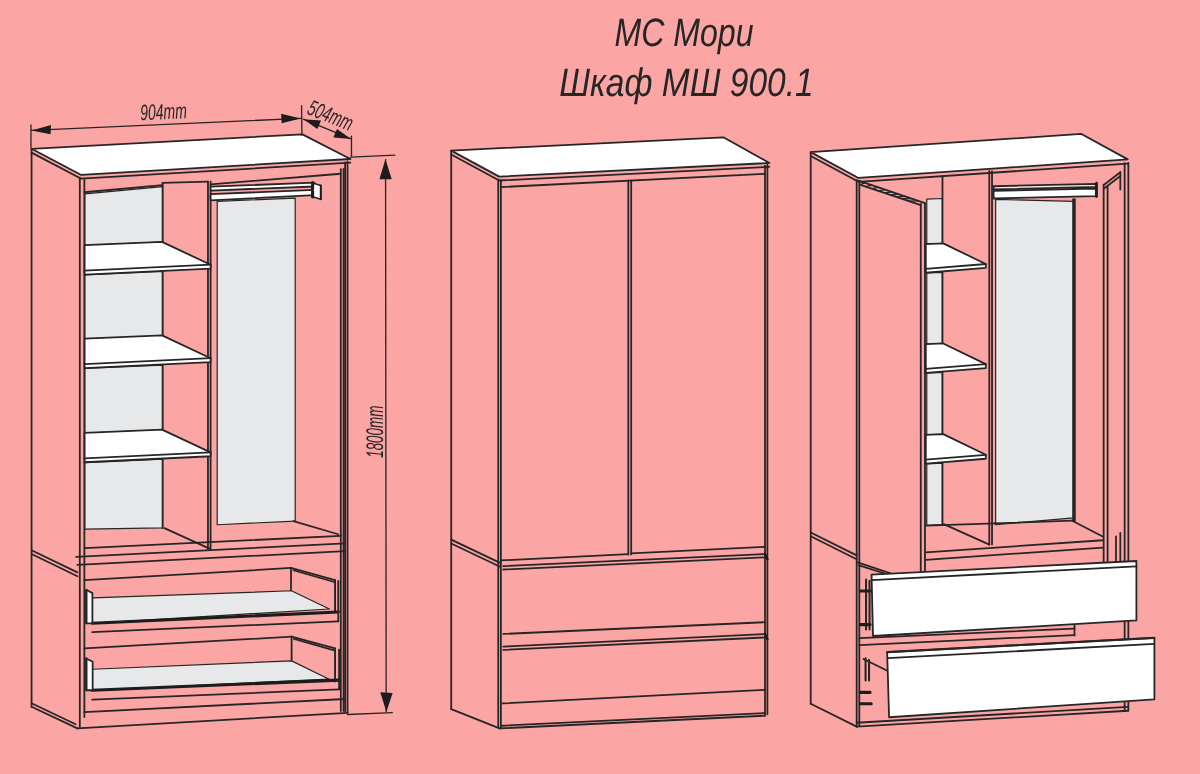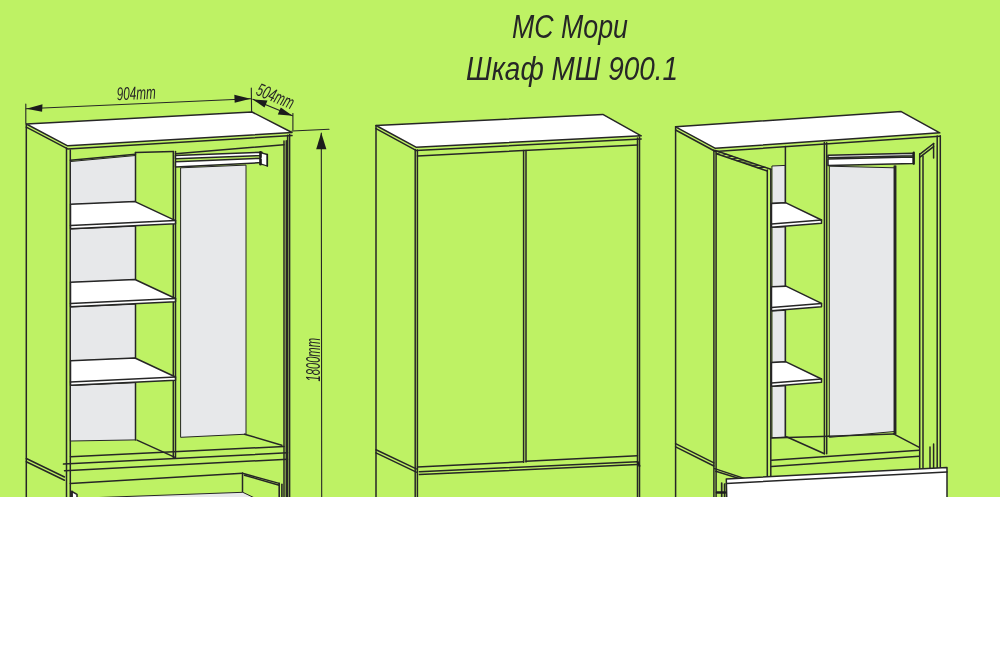--- a/index.html
+++ b/index.html
@@ -1,16 +1,16 @@
 <!DOCTYPE html>
 <html><head>
 <meta charset="utf-8">
 <style>
   html,body{margin:0;padding:0;background:#ffffff;}
-  .page{width:1000px;height:497px;position:relative;background:#bef264;overflow:hidden;}
+  .page{width:1000px;height:645px;position:relative;background:#fca5a5;overflow:hidden;}
   svg{position:absolute;left:0;top:0;}
   text{font-family:"Liberation Sans", sans-serif;fill:#262626;}
 </style>
 </head>
 <body>
 <div class="page">
 <svg width="1000" height="645" viewBox="0 0 1000 645">
 <g fill="none" stroke="#262626" stroke-width="1.5" stroke-linecap="round" stroke-linejoin="round">
 
 <g id="title1">

